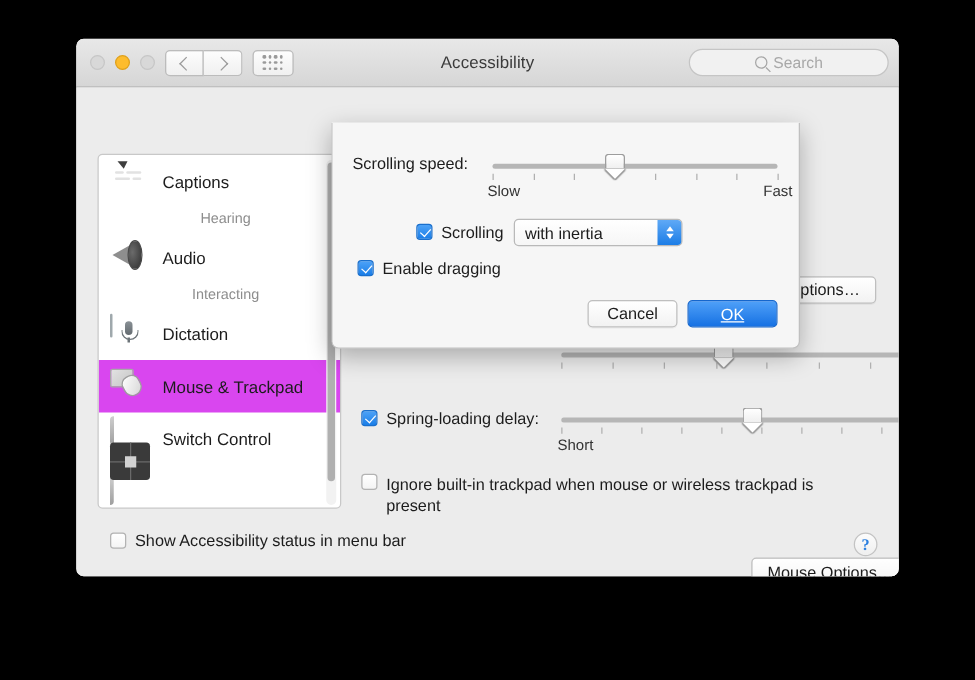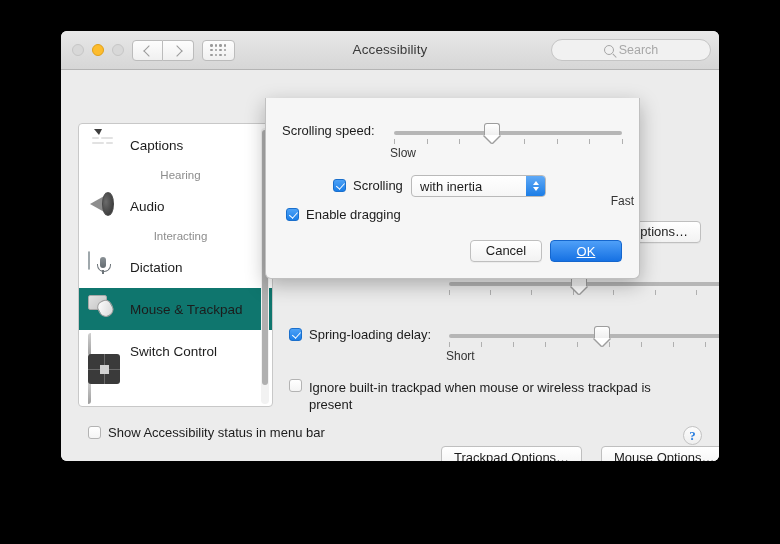--- a/index.html
+++ b/index.html
@@ -151,21 +151,21 @@
     box-sizing: border-box;
     overflow: hidden;
   }
   .srow {
     display: flex;
     align-items: center;
     height: 42px;
     padding-left: 9px;
     box-sizing: border-box;
   }
-  .srow.selected { background: #0f766e; }
+  .srow.selected { background: #d946ef; }
   .srow .slabel { font-size: 13.5px; color: #1c1c1c; margin-left: 10px; }
   .sgroup {
     font-size: 11.5px;
     color: #8d8d8d;
     padding: 0 0 0 10px;
     height: 19px;
     line-height: 19px;
     text-align: center;
   }
   .sicon { width: 32px; height: 30px; position: relative; flex: 0 0 32px; }
@@ -657,21 +657,20 @@
         </div>
         <div class="endlabel" style="left:-3px;">Short</div>
 
       </div>
 
       <div class="cbrow" style="position:absolute; left:0px; top:269px; width:395px;justify-content:center;">
         <span class="cb off"></span>
         <span class="cblabel" style="line-height:17px;">Ignore built-in trackpad when mouse or wireless trackpad is present</span>
       </div>
 
-      <button class="btn" style="position:absolute; left:152px; top:336px; height:24px; line-height:22px;">Trackpad Options…</button>
       <button class="btn" style="position:absolute; left:312px; top:336px; height:24px; line-height:22px;">Mouse Options…</button>
     </div>
 
     <div class="cbrow footer-cb">
       <span class="cb off"></span>
       <span class="cblabel">Show Accessibility status in menu bar</span>
     </div>
 
     <div class="helpbtn">?</div>
   </div>
@@ -690,21 +689,21 @@
         <i style="left:57.1%"></i>
           <i style="left:71.4%"></i>
           <i style="left:85.7%"></i>
           <i style="left:100%"></i>
       </div>
       <div class="thumb" style="left:43%;">
         <div class="head"></div>
           <div class="point"></div>
       </div>
       <div class="endlabel" style="left:-4px;">Slow</div>
-      <div class="endlabel" style="right:-12px;margin-top:48px;">Fast</div>
+      <div class="endlabel" style="right:-12px;">Fast</div>
     </div>
 
     <div class="cbrow" style="position:absolute; left:20px; top:81px;padding-left:47px;">
       <span class="cb on"></span>
       <span class="cblabel">Scrolling</span>
     </div>
     <div class="popup" style="left:145px; top:77px; width:135px;">
       <span>with inertia</span>
       <span class="arrows">
         <span class="up"></span>

